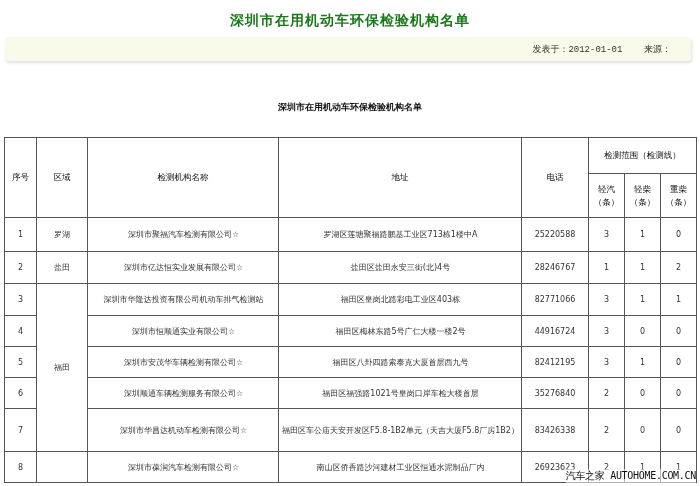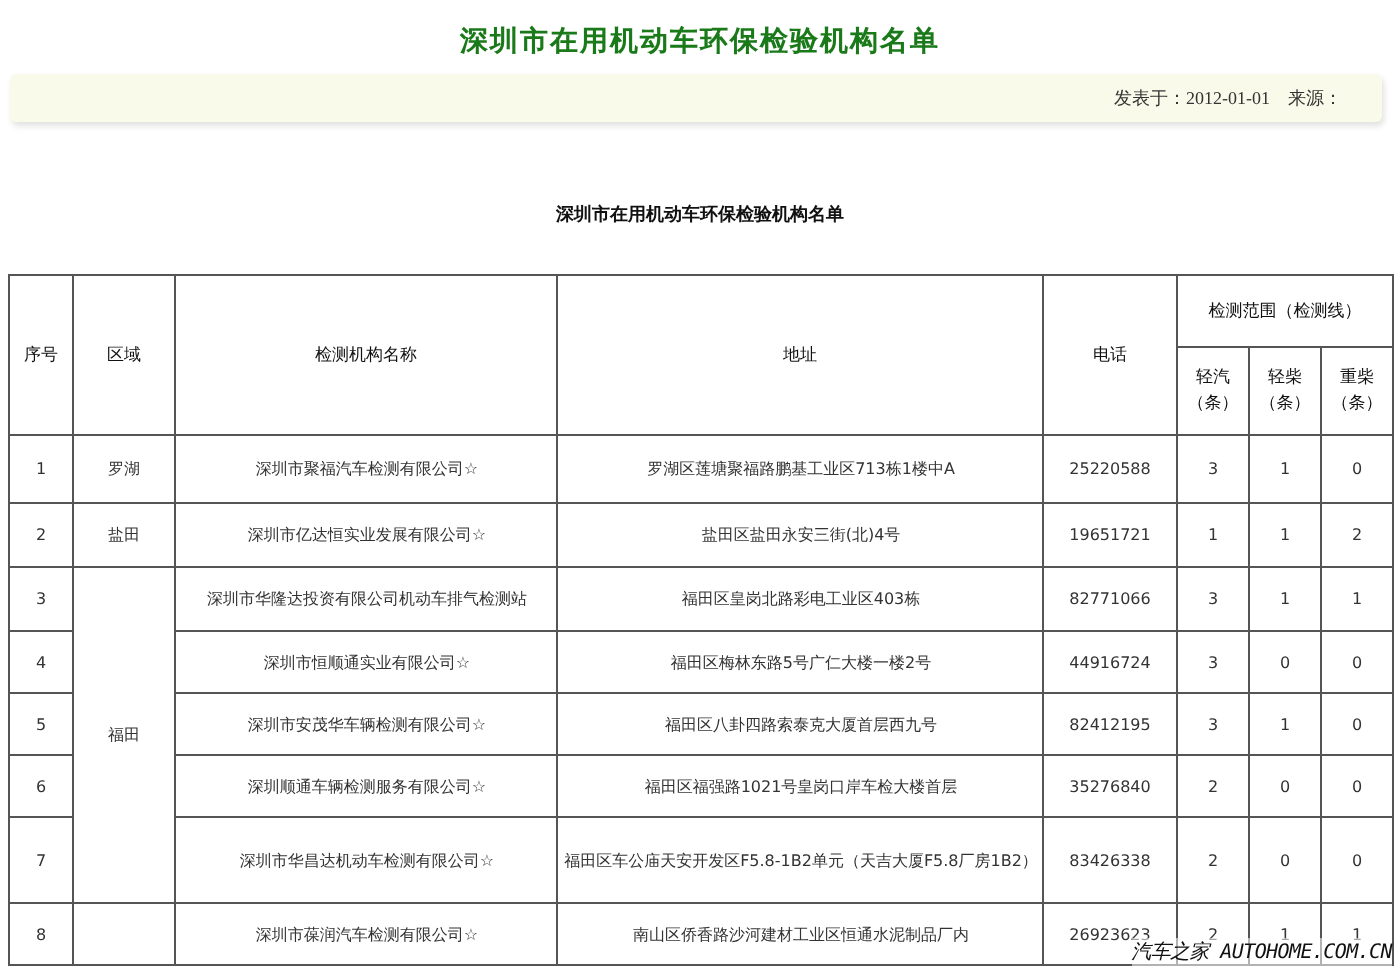--- a/index.html
+++ b/index.html
@@ -12,21 +12,21 @@
     font-family: "DejaVu Serif", serif; font-weight: bold; font-size: 14px;
     color: #1a7a1a; letter-spacing: 1px;
   }
   .meta-bar {
     position: absolute; left: 5px; top: 37px; width: 686px; height: 24px;
     background: #fafaea; border-radius: 3px;
     box-shadow: 1px 2px 3px rgba(0,0,0,0.12);
   }
   .meta-bar .meta-text {
     position: absolute; right: 20px; top: 6px; font-size: 9px; color: #333;
-    font-family: Liberation Serif, serif; white-space: pre;
+    font-family: Liberation Mono, monospace; white-space: pre;
   }
   .doc-title {
     position: absolute; left: 0; top: 101px; width: 700px; text-align: center;
     font-size: 9px; font-weight: bold; color: #111;
   }
   table.inst {
     position: absolute; left: 4px; top: 137px;
     border-collapse: collapse; table-layout: fixed;
     width: 692px; font-size: 8px;
   }
@@ -35,21 +35,20 @@
     overflow: hidden; white-space: nowrap;
   }
   table.inst th { font-weight: normal; font-size: 8.5px; color: #111; }
   table.inst td { color: #333; }
   td.left { text-align: left; padding-left: 1px !important; }
   td.wrap { white-space: normal !important; line-height: 13px; }
   .watermark {
     position: absolute; right: 4px; bottom: 3px; font-size: 10px; color: #111;
     font-family: "DejaVu Sans Mono", monospace; background: rgba(255,255,255,0.55);
     letter-spacing: -0.3px;
-    font-style: italic;
   }
 </style>
 </head>
 <body>
 
 <div class="page-title">深圳市在用机动车环保检验机构名单</div>
 
 <div class="meta-bar">
   <span class="meta-text"><span>发表于：</span><span>2012-01-01</span>    <span>来源：</span><span></span></span>
 </div>
@@ -90,21 +89,21 @@
     <td>25220588</td>
     <td>3</td>
     <td>1</td>
     <td>0</td>
   </tr>
   <tr style="height:32px">
     <td>2</td>
     <td>盐田</td>
     <td class="left">深圳市亿达恒实业发展有限公司☆</td>
     <td class="left">盐田区盐田永安三街(北)4号</td>
-    <td>19651721</td>
+    <td>28246767</td>
     <td>1</td>
     <td>1</td>
     <td>2</td>
   </tr>
   <tr style="height:32px">
     <td>3</td>
     <td rowspan="5">福田</td>
     <td class="left">深圳市华隆达投资有限公司机动车排气检测站</td>
     <td class="left">福田区皇岗北路彩电工业区403栋</td>
     <td>82771066</td>

